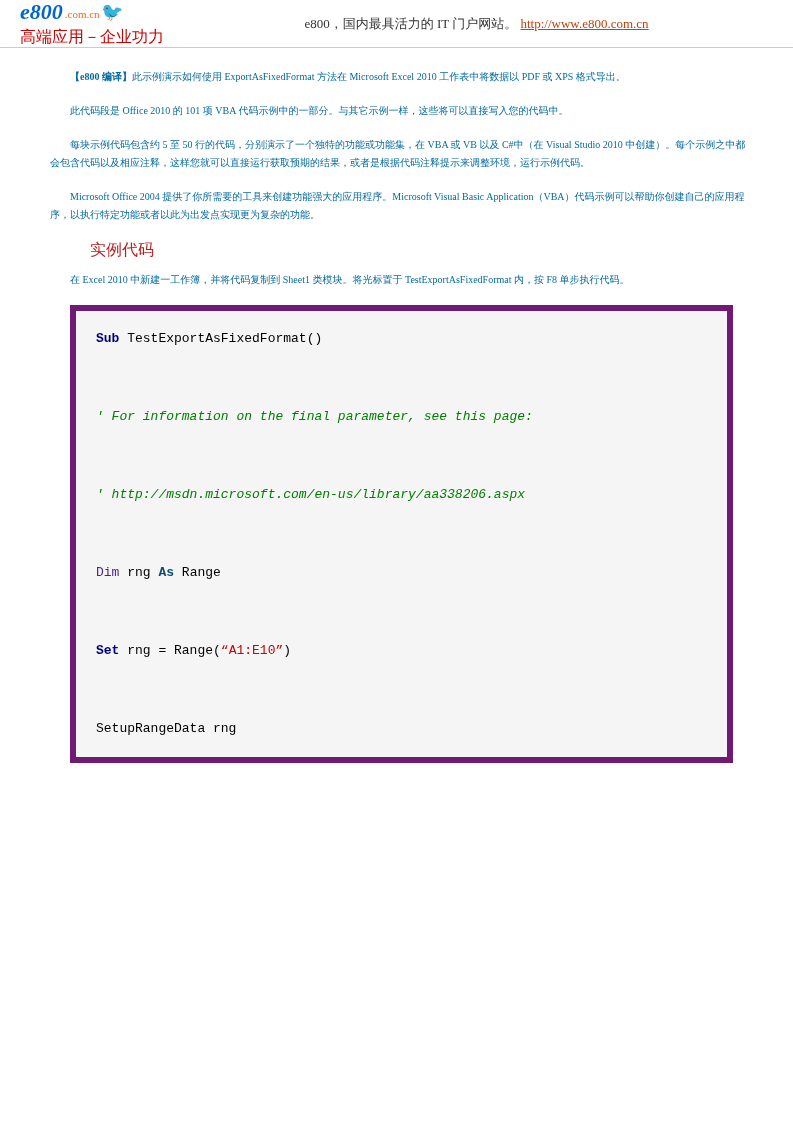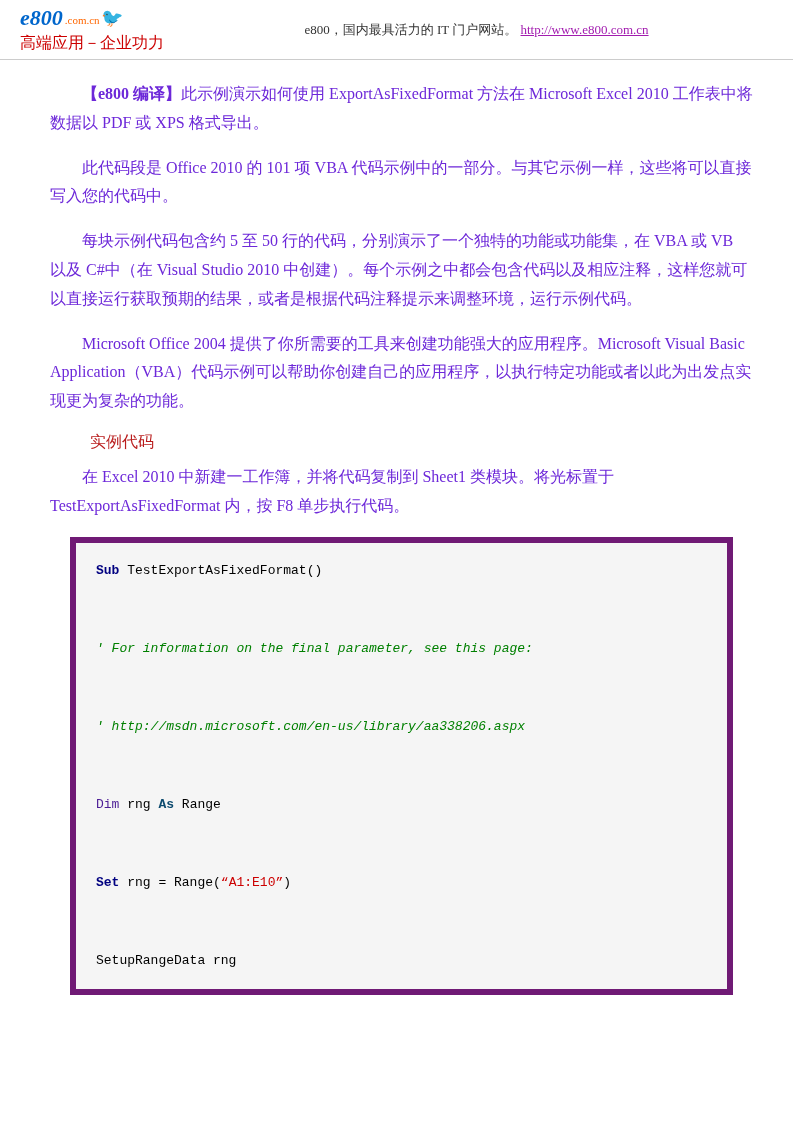--- a/index.html
+++ b/index.html
@@ -22,21 +22,21 @@
       min-height: 1122px;
       background: #fff;
     }
 
     
     .header {
       display: flex;
       align-items: center;
       padding: 8px 20px 8px 20px;
       border-bottom: 1px solid #ccc;
-      height: 60px;
+      height: 48px;
     }
 
     .logo-area {
       display: flex;
       flex-direction: column;
       align-items: flex-start;
       width: 160px;
     }
 
     .logo-top {
@@ -71,34 +71,34 @@
     }
 
     .header-tagline {
       flex: 1;
       text-align: center;
       font-size: 13px;
       color: #333;
     }
 
     .header-tagline a {
-      color: #a21caf;
+      color: #c2410c;
       text-decoration: underline;
     }
 
     
     .content {
       padding: 20px 40px 20px 50px;
     }
 
     .paragraph {
       margin-bottom: 16px;
       line-height: 1.8;
-      font-size: 16px;
-      color: #6d28d9;
+      font-size: 10px;
+      color: #0369a1;
       text-indent: 2em;
     }
 
     .bracket-bold {
       font-weight: bold;
     }
 
     .section-title {
       margin: 10px 0 10px 40px;
       font-size: 16px;

